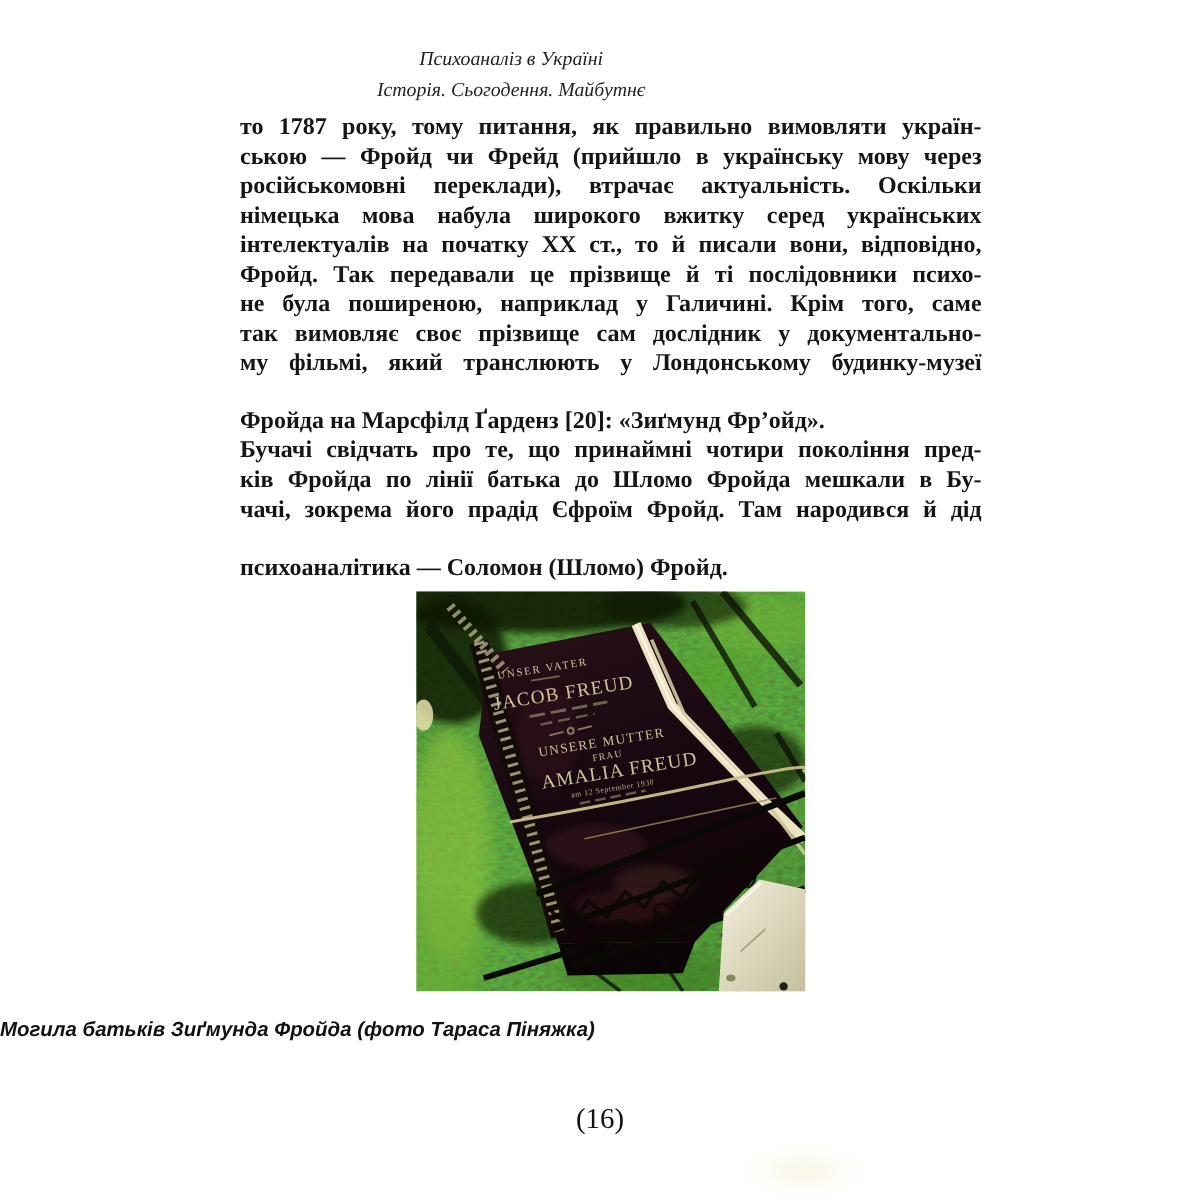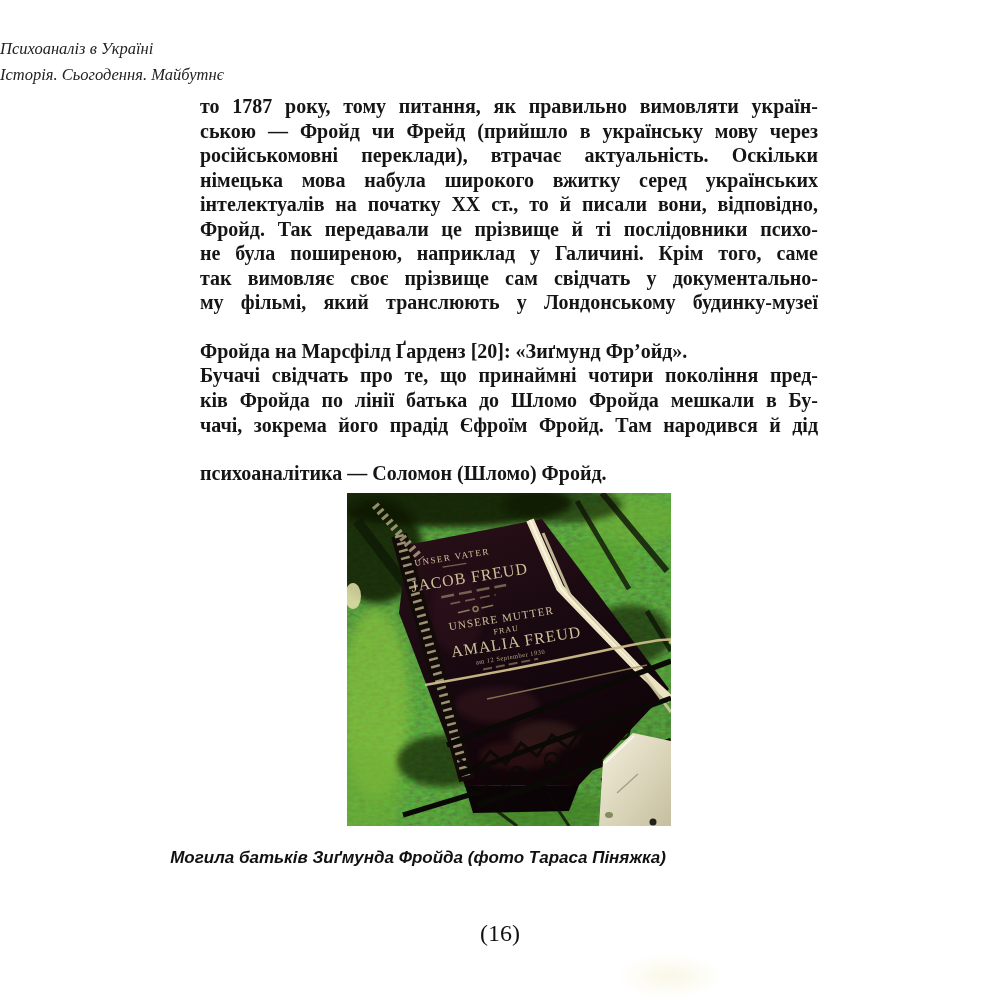--- a/index.html
+++ b/index.html
@@ -4,42 +4,42 @@
 <style>
   html,body{margin:0;padding:0;}
   body{
     width:1000px;height:1000px;background:#ffffff;position:relative;
     font-family:"Liberation Serif","DejaVu Serif",serif;color:#1a1a1a;
     overflow:hidden;
   }
   .page{position:absolute;inset:0;}
   
   .running-head{
-    position:absolute;top:36px;left:0;width:852px;text-align:left;
+    position:absolute;top:36px;left:0;width:852px;text-align:center;
     font-style:italic;font-size:16.5px;line-height:26px;color:#222;
   }
   
   .textblock{
     position:absolute;left:200px;top:94px;width:618px;
     font-size:20px;line-height:24.55px;color:#151515;font-weight:bold;
   }
   .line{
     text-align:justify;text-align-last:justify;height:24.55px;overflow:hidden;
     white-space:normal;
   }
   .line.para-end{text-align-last:left;margin-top:24px;}
   .line.indent{text-indent:38px;}
   
   .photo{
     position:absolute;left:347px;top:493px;width:324px;height:333px;
   }
   .photo svg{display:block;}
   
   .caption{
-    position:absolute;top:848px;left:0;width:836px;text-align:center;
+    position:absolute;top:848px;left:0;width:836px;text-align:left;
     font-family:"Liberation Sans","DejaVu Sans",sans-serif;
     font-style:italic;font-weight:bold;font-size:17px;color:#111;
   }
   
   .pagenum{
     position:absolute;top:920px;left:0;width:1000px;text-align:center;
     font-size:24px;color:#111;
   }
   
   .smudge{
@@ -60,21 +60,21 @@
   </div>
 
   <div class="textblock">
     <div class="line">то 1787 року, тому питання, як правильно вимовляти україн-</div>
     <div class="line">ською — Фройд чи Фрейд (прийшло в українську мову через</div>
     <div class="line">російськомовні переклади), втрачає актуальність. Оскільки</div>
     <div class="line">німецька мова набула широкого вжитку серед українських</div>
     <div class="line">інтелектуалів на початку ХХ ст., то й писали вони, відповідно,</div>
     <div class="line">Фройд. Так передавали це прізвище й ті послідовники психо-</div>
     <div class="line">не була поширеною, наприклад у Галичині. Крім того, саме</div>
-    <div class="line">так вимовляє своє прізвище сам свідчать у документально-</div>
+    <div class="line">так вимовляє своє прізвище сам дослідник у документально-</div>
     <div class="line">му фільмі, який транслюють у Лондонському будинку-музеї</div>
     <div class="line para-end">Фройда на Марсфілд Ґарденз [20]: «Зиґмунд Фр’ойд».</div>
     <div class="line">Бучачі свідчать про те, що принаймні чотири покоління пред-</div>
     <div class="line">ків Фройда по лінії батька до Шломо Фройда мешкали в Бу-</div>
     <div class="line">чачі, зокрема його прадід Єфроїм Фройд. Там народився й дід</div>
     <div class="line para-end">психоаналітика — Соломон (Шломо) Фройд.</div>
   </div>
 
   <div class="photo">
     <svg width="324" height="333" viewBox="0 0 324 333" xmlns="http://www.w3.org/2000/svg">

